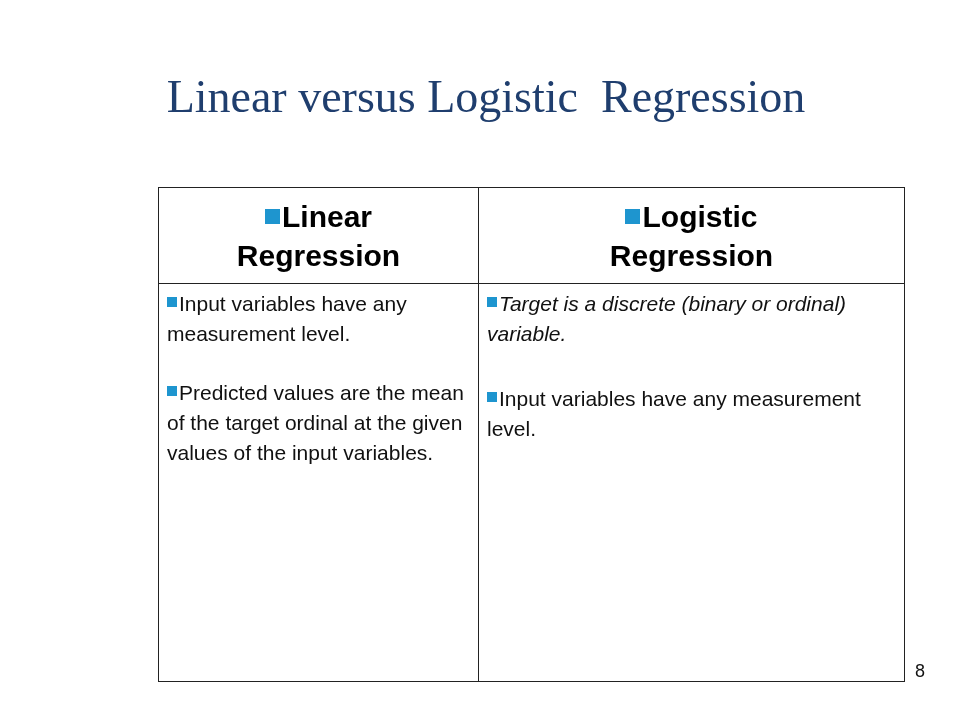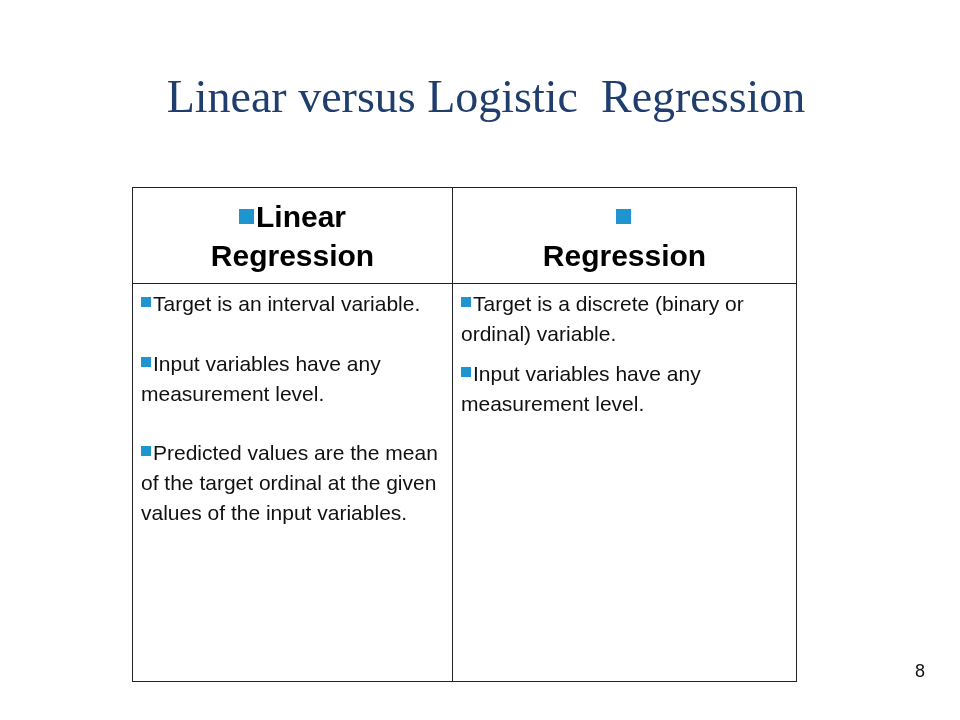--- a/index.html
+++ b/index.html
@@ -5,22 +5,22 @@
     html, body { margin: 0; padding: 0; background: #ffffff; }
     body { width: 960px; height: 720px; position: relative; overflow: hidden; }
     .title {
       position: absolute; left: 0; width: 960px; top: 70px;
       text-align: center;
       font-family: "Liberation Serif", serif;
       font-size: 46px; color: #1f3e6e; white-space: pre;
       padding-left: 12px; box-sizing: border-box;
     }
     .table {
-      position: absolute; left: 132px; top: 187px;
-      width: 665px; height: 495px;
+      position: absolute; left: 158px; top: 187px;
+      width: 747px; height: 495px;
       border: 1.5px solid #222;
       box-sizing: border-box;
       display: grid;
       grid-template-columns: 320px 1fr;
       grid-template-rows: 96px 1fr;
     }
     .cell { box-sizing: border-box; }
     .cell.left { border-right: 1.5px solid #222; }
     .cell.head { border-bottom: 1.5px solid #222; }
     .head {
@@ -40,45 +40,44 @@
       padding: 5px 8px 0 8px;
     }
     .item { margin: 0; }
     .bsmall {
       display: inline-block; width: 10px; height: 10px;
       background: #1e95cf; margin-right: 2px;
       vertical-align: middle; position: relative; top: -3px;
     }
     .left .item.i1 { margin-bottom: 30px; }
     .left .item.i2 { margin-bottom: 29px; }
-    .right .item.i1 { margin-bottom: 10px; }
+    .right .item.i1 { margin-bottom: 35px; font-style: italic; }
     .right .item.i2 { margin-bottom: 22px; }
     .page-num {
       position: absolute; left: 915px; top: 661px;
       font-family: "Liberation Sans", sans-serif;
       font-size: 18px; color: #111;
     }
   </style>
 </head>
 <body>
 
 <div class="title">Linear versus Logistic  Regression</div>
 
 <div class="table">
   <div class="cell head left">
     <span class="bullet"></span><span>Linear</span><br>
     <span>Regression</span>
   </div>
   <div class="cell head right">
-    <span class="bullet"></span><br>
+    <span class="bullet"></span><span>Logistic</span><br>
     <span>Regression</span>
   </div>
 
   <div class="cell body-cell left">
-    <p class="item i1"><span class="bsmall"></span><span>Target is an interval variable.</span></p>
     <p class="item i2"><span class="bsmall"></span><span>Input variables have any measurement level.</span></p>
     <p class="item i3"><span class="bsmall"></span><span>Predicted values are the mean of the target ordinal at the given values of the input variables.</span></p>
   </div>
   <div class="cell body-cell right">
     <p class="item i1"><span class="bsmall"></span><span>Target is a discrete (binary or ordinal) variable.</span></p>
     <p class="item i2"><span class="bsmall"></span><span>Input variables have any measurement level.</span></p>
   </div>
 </div>
 
 <div class="page-num">8</div>

